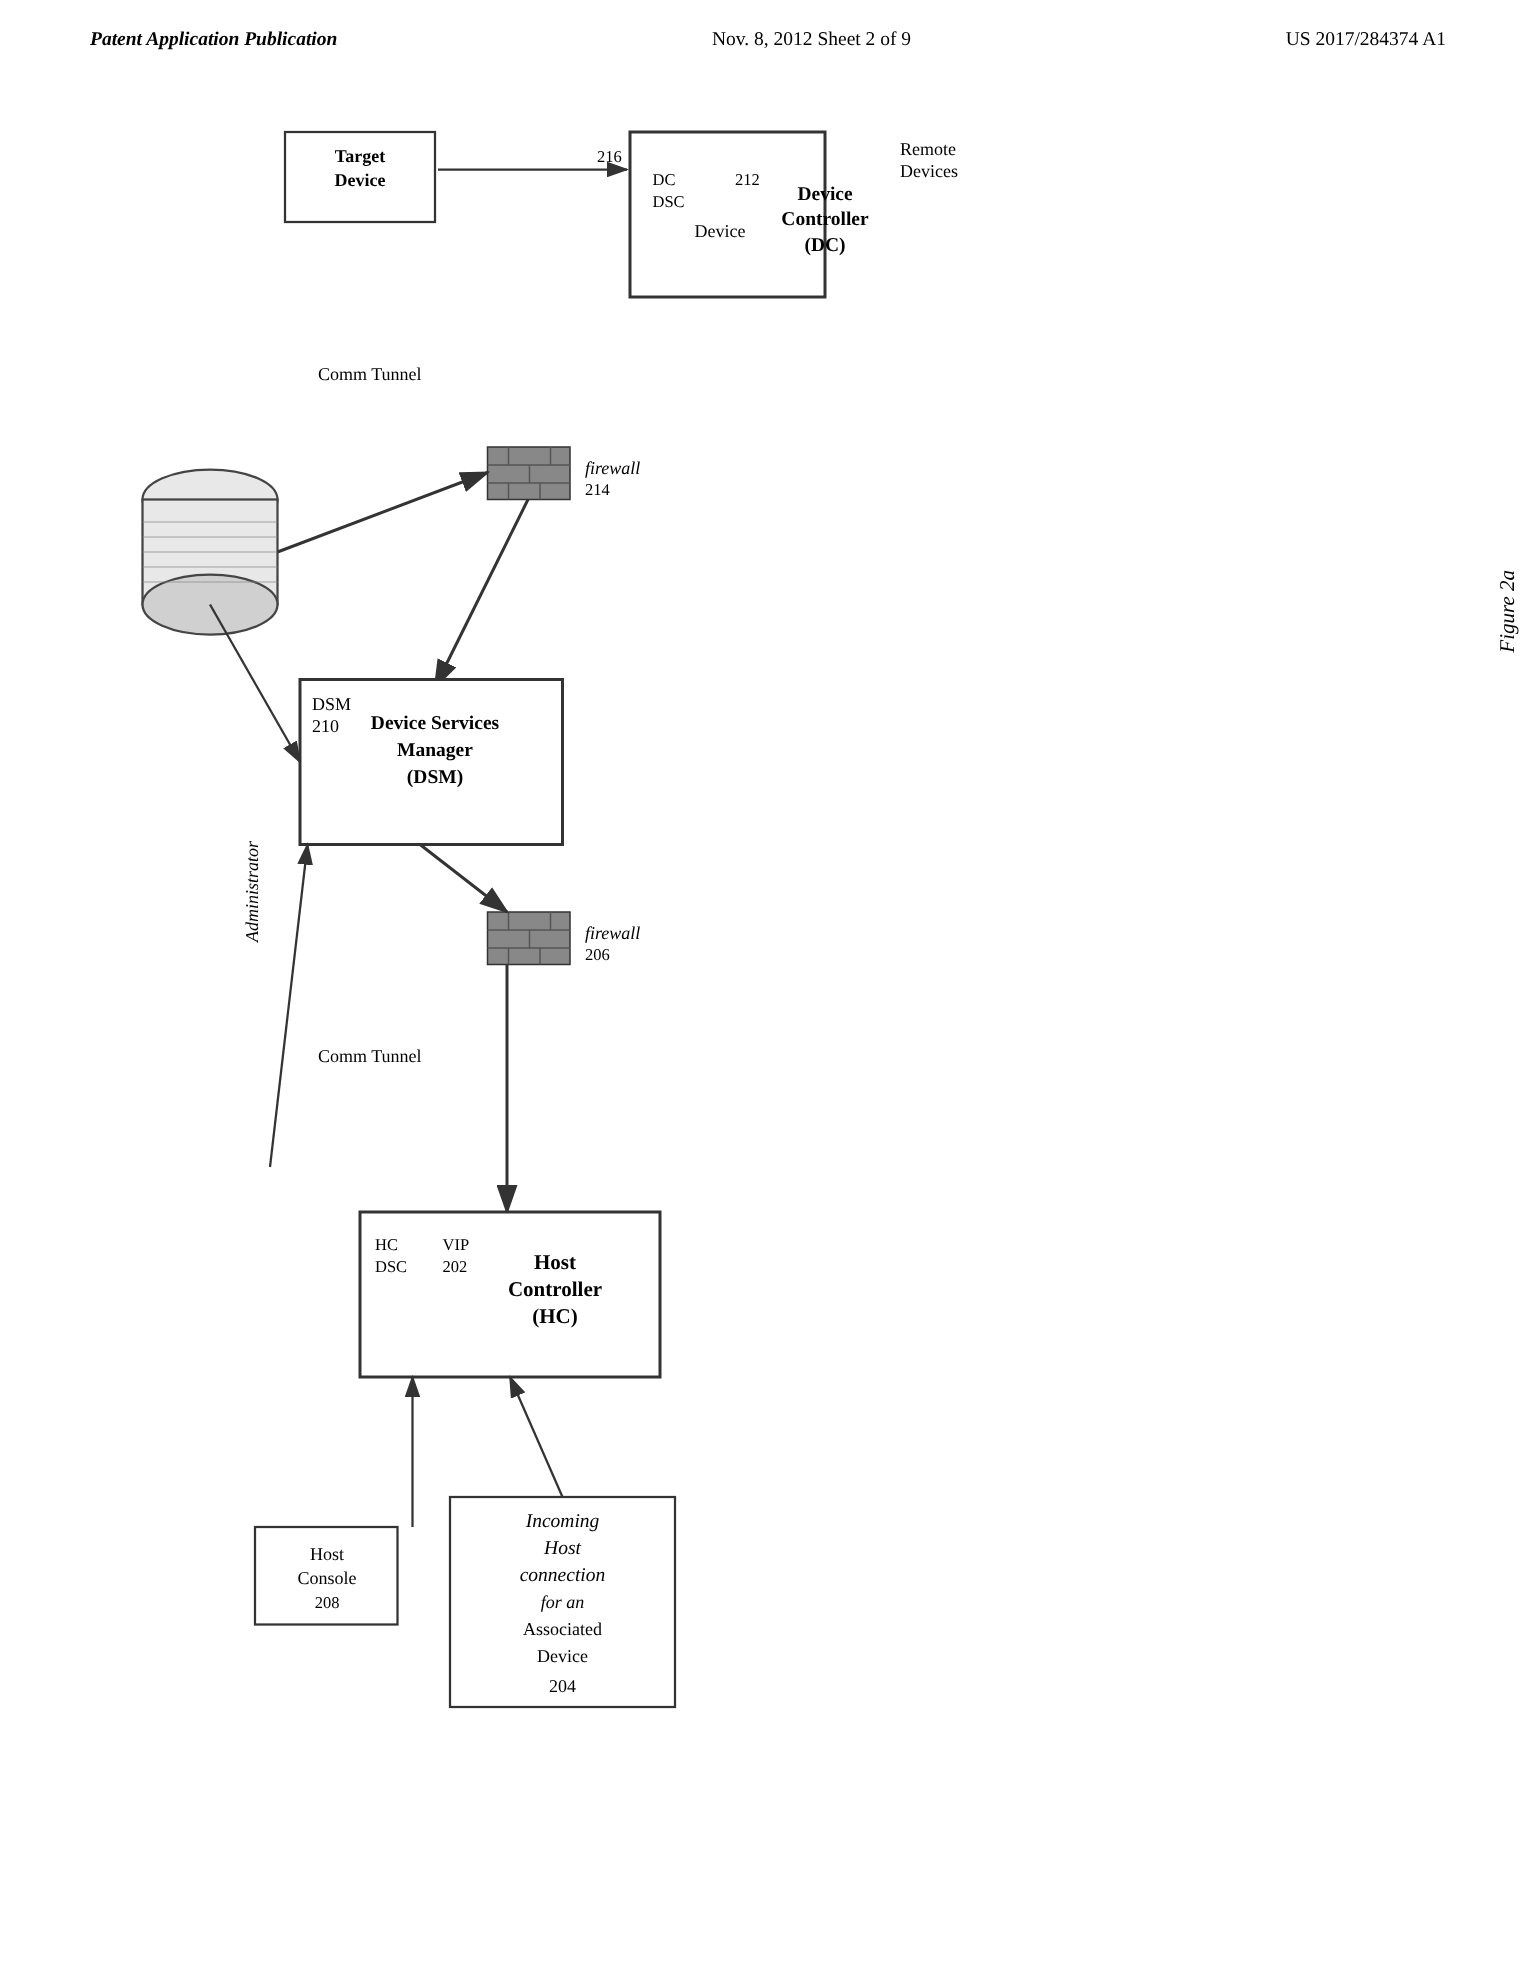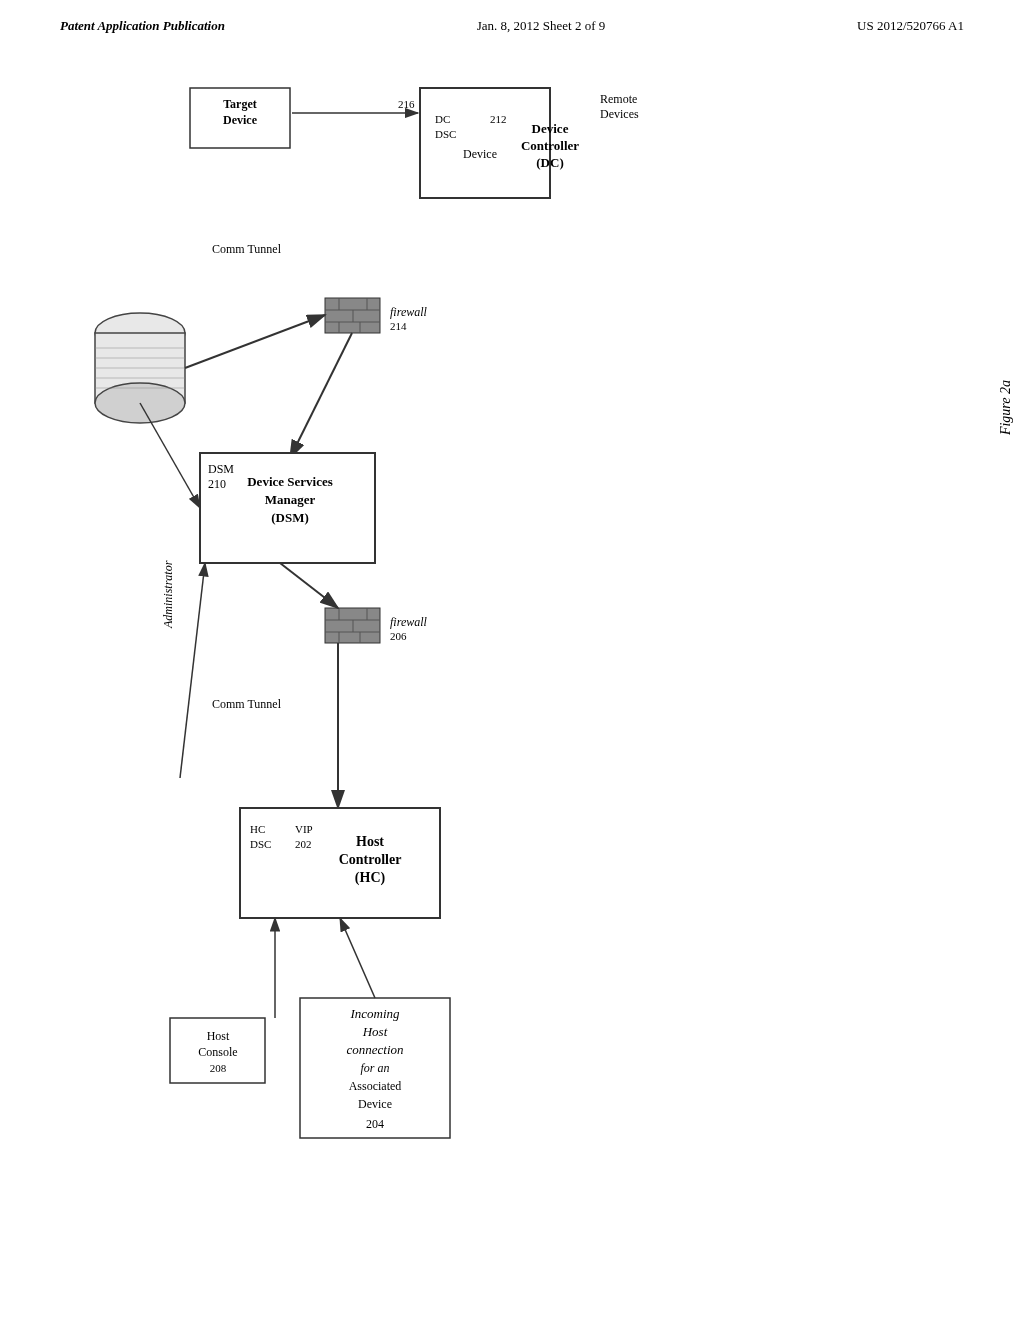--- a/index.html
+++ b/index.html
@@ -55,22 +55,22 @@
 
     text {
       font-family: 'Times New Roman', Times, serif;
     }
   </style>
 </head>
 <body>
 
 <div class="header">
   <span class="header-left">Patent Application Publication</span>
-  <span class="header-center">Jan. 8, 2012    Sheet 2 of 9</span>
-  <span class="header-right">US 2012/520766 A1</span>
+  <span class="header-center">Nov. 8, 2012    Sheet 2 of 9</span>
+  <span class="header-right">US 2017/284374 A1</span>
 </div>
 
 <div class="figure-label">Figure 2a</div>
 
 <div class="diagram-area">
   <svg class="diagram-svg" viewBox="0 0 860 1180">
 
     <rect x="130" y="10" width="100" height="60" fill="white" stroke="#333" stroke-width="1.5"></rect>
     <text x="180" y="30" text-anchor="middle" font-size="12" font-weight="bold">Target</text>
     <text x="180" y="46" text-anchor="middle" font-size="12" font-weight="bold">Device</text>

